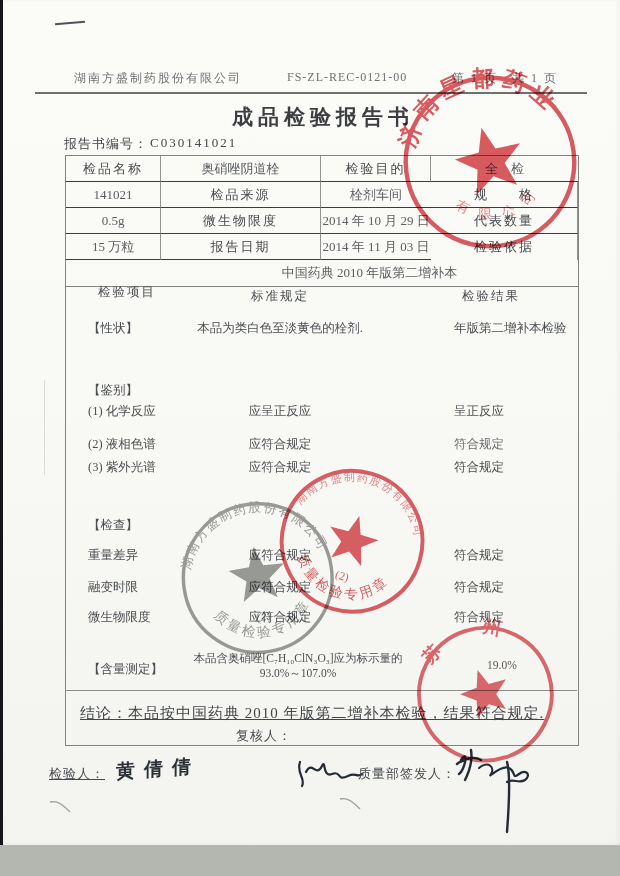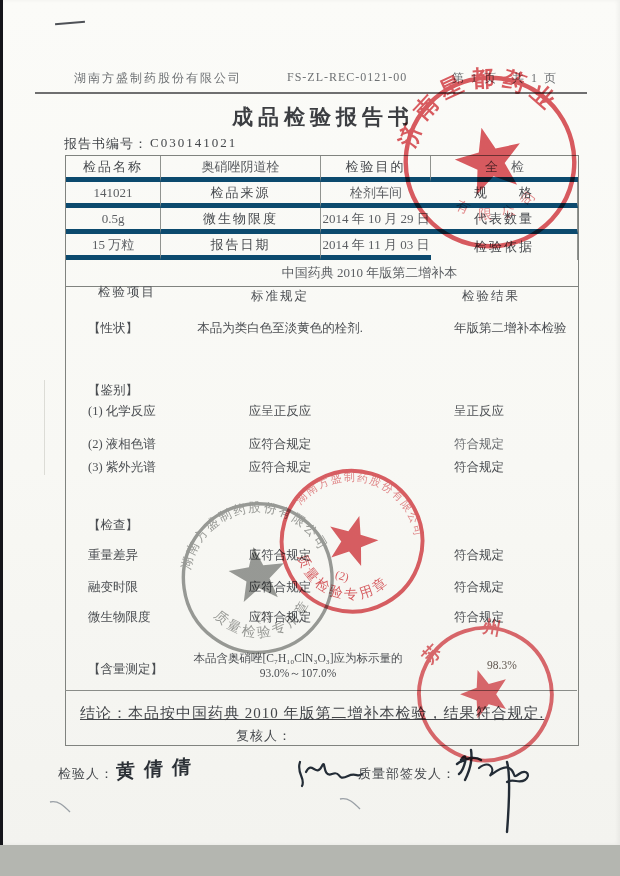--- a/index.html
+++ b/index.html
@@ -12,21 +12,21 @@
   #bottom-strip{position:absolute;left:0;top:845px;width:620px;height:31px;background:#b4b6b0;}
   .abs{position:absolute;white-space:nowrap;}
   .hdr-small{font-size:12px;letter-spacing:2px;color:#6e7174;}
   #header-rule{position:absolute;left:35px;top:92px;width:552px;height:2px;background:#4c4c4e;opacity:.8;}
   #doc-title{font-size:21px;font-weight:bold;letter-spacing:5px;color:#3c3e42;}
   .label-13{font-size:13px;color:#44474b;letter-spacing:1px;}
   
   #info-table{position:absolute;left:65px;top:155px;width:512px;
       display:grid;grid-template-columns:95px 160px 110px 147px;grid-auto-rows:26px;
       border:1px solid #80837f;font-size:13px;color:#4b4e52;}
-  #info-table .cell{border-right:1px solid #90938f;border-bottom:5px solid #0c4a6e;
+  #info-table .cell{border-right:1px solid #90938f;border-bottom:1px solid #0c4a6e;
       display:flex;align-items:center;justify-content:center;overflow:hidden;}
   #info-table .cell.last-col{border-right:none;}
   #info-table .cell.last-row{border-bottom:none;}
   #info-table .lbl{letter-spacing:2px;color:#474a4e;}
   #info-table .val{color:#5b5e62;}
   .span3{grid-column:2 / 5;}
   
   #results-box{position:absolute;left:65px;top:285px;width:512px;height:460px;
       border-left:1px solid #80837f;border-right:1px solid #80837f;border-bottom:1px solid #80837f;}
   .doc-text{position:absolute;font-size:12.5px;color:#4b4e52;white-space:nowrap;}
@@ -126,26 +126,26 @@
   <div class="doc-text c-std" style="top:579px;">应符合规定</div>
   <div class="doc-text c-res" style="top:579px;">符合规定</div>
 
   <div class="doc-text c-item" style="top:609px;">微生物限度</div>
   <div class="doc-text c-std" style="top:609px;">应符合规定</div>
   <div class="doc-text c-res" style="top:609px;">符合规定</div>
 
   <div class="doc-text c-item" style="top:661px;">【含量测定】</div>
   <div class="doc-text c-std-wide" style="top:651px;font-size:11.5px;">本品含奥硝唑[C₇H₁₀ClN₃O₃]应为标示量的</div>
   <div class="doc-text c-std-wide" style="top:666px;font-size:11.5px;">93.0%～107.0%</div>
-  <div class="doc-text" style="left:487px;top:659px;font-size:11.5px;color:#5e554d;">98.3%</div>
+  <div class="doc-text" style="left:487px;top:659px;font-size:11.5px;color:#5e554d;">19.0%</div>
 
   <div id="assay-divider"></div>
   <div id="conclusion-line" class="abs">结论：本品按中国药典 2010 年版第二增补本检验，结果符合规定.</div>
 
-  <div class="abs sig-label" style="left:58px;top:765px;">检验人：</div>
+  <div class="abs sig-label" style="left:49px;top:765px;text-decoration:underline;">检验人：</div>
   <div class="abs" id="inspector-name" style="left:116px;top:756px;">黄倩倩</div>
   <div class="abs sig-label" style="left:236px;top:727px;">复核人：</div>
   <svg class="abs" style="left:292px;top:752px;" width="72" height="42" viewBox="0 0 72 42">
     <path d="M8,10 C4,22 14,26 10,34 M14,20 C20,8 24,26 30,14 C34,6 30,26 40,22 C50,18 44,30 56,24 C64,20 66,26 70,22" fill="none" stroke="#232c36" stroke-width="2.2" stroke-linecap="round"></path>
   </svg>
   <div class="abs sig-label" style="left:358px;top:765px;">质量部签发人：</div>
   <svg class="abs" style="left:455px;top:742px;" width="100" height="95" viewBox="0 0 100 95">
     <path d="M6,18 C14,6 10,28 4,32 M2,22 C10,16 20,14 26,18 M16,8 C18,20 14,30 10,38" fill="none" stroke="#232c36" stroke-width="2.4" stroke-linecap="round"></path>
     <path d="M24,26 C34,18 40,26 36,32 C32,38 46,22 54,26 C62,30 56,38 64,32 C72,26 76,34 70,38 C64,42 58,36 52,40" fill="none" stroke="#232c36" stroke-width="2.2" stroke-linecap="round"></path>
     <path d="M52,20 C56,34 54,64 52,90" fill="none" stroke="#232c36" stroke-width="2.4" stroke-linecap="round"></path>

